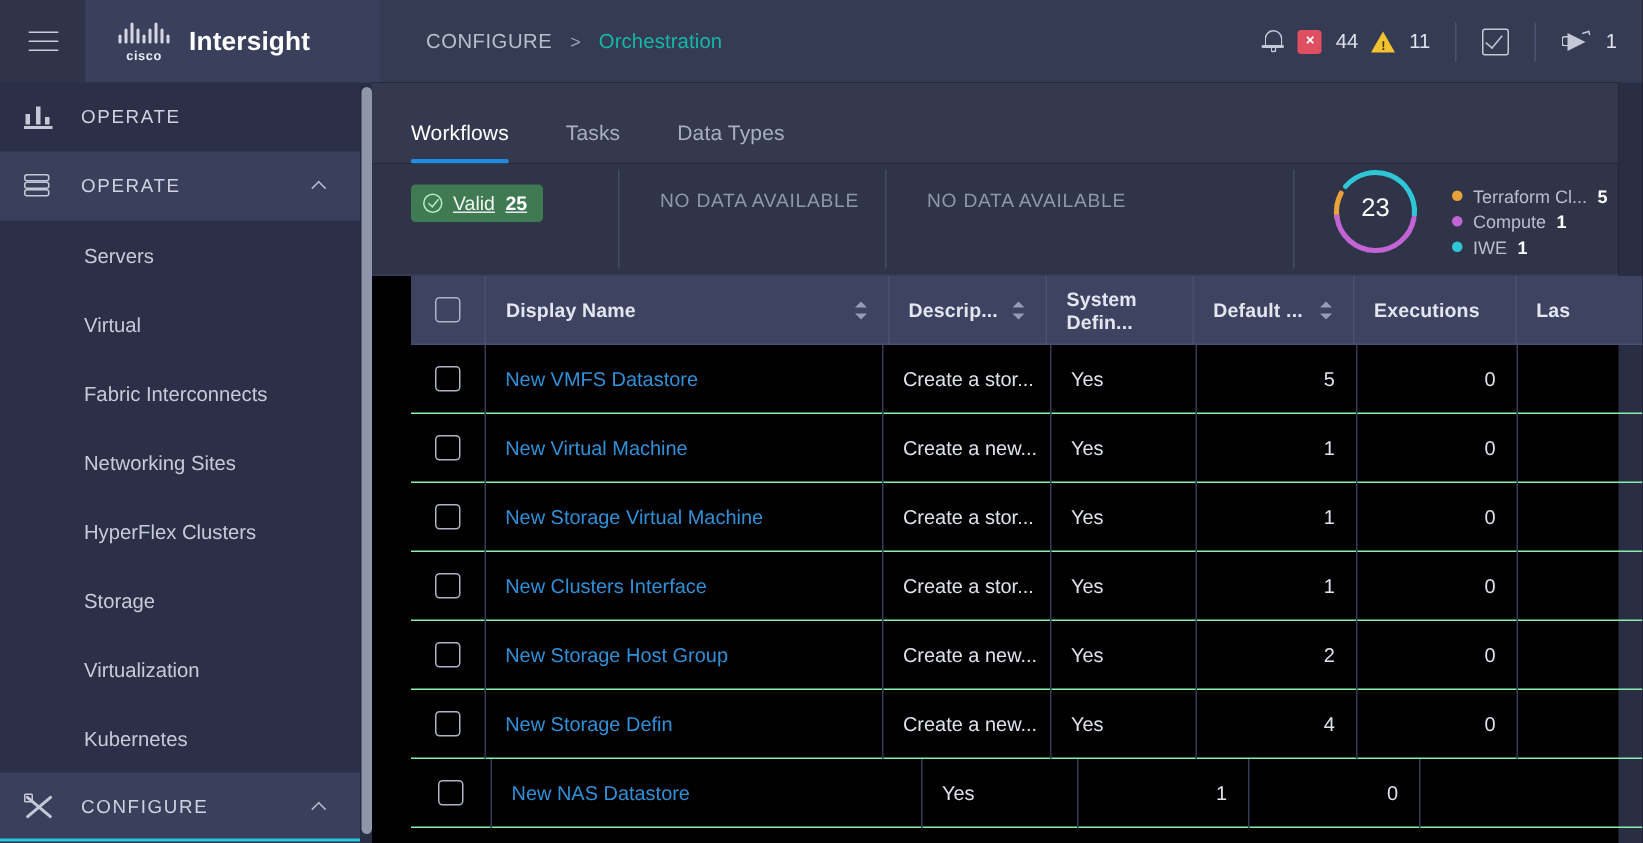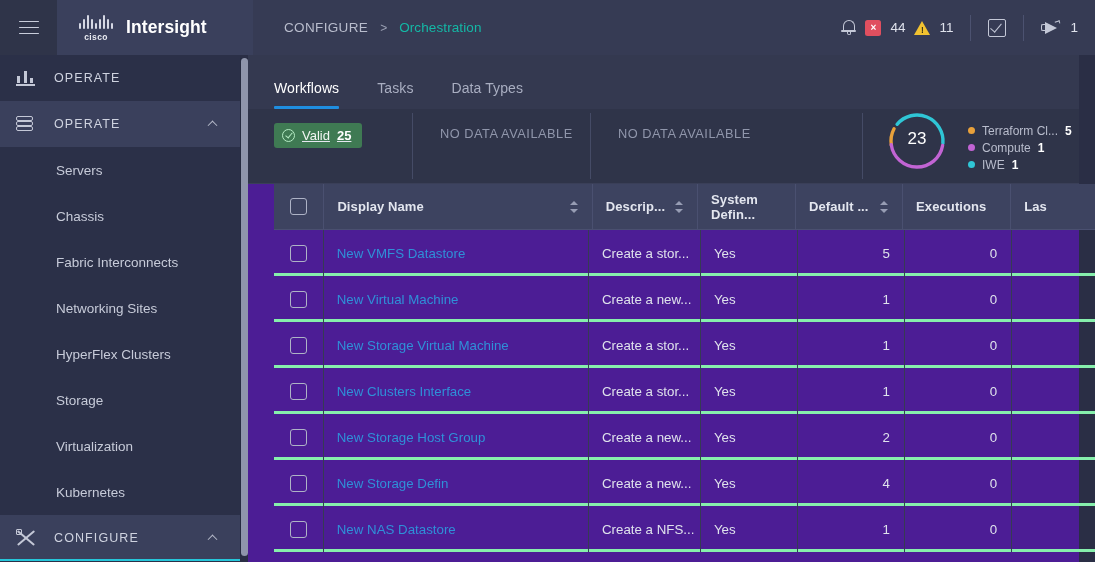--- a/index.html
+++ b/index.html
@@ -172,21 +172,21 @@
     background: #262b40;
   }
   .sidebar-scrollbar .thumb {
     position: absolute; left: 0.5px; top: 0px; width: 7px; height: 498px;
     background: #8f95ab; border-radius: 4px;
   }
 
   
   .main {
     position: absolute; top: 55px; left: 248px; width: 831px; height: 507px;
-    background: #4c1d95;
+    background: #000000;
   }
   .tabs {
     height: 54px; display: flex; align-items: flex-end; gap: 0;
     padding-left: 26px; background: #343950;
   }
   .tab {
     position: relative; padding: 0 0 13px 0; margin-right: 38px;
     font-size: 14px; color: #a9aec1; cursor: pointer; letter-spacing: .1px;
   }
   .tab.active { color: #ffffff; }
@@ -271,22 +271,22 @@
   .col-exec { width: 114px; }
   .col-last { width: 90px; }
 
   .chk {
     width: 17px; height: 17px; border: 1.5px solid #aeb3c6; border-radius: 3px;
     background: transparent; cursor: pointer;
   }
 
   .tbody { margin-left: 26px; width: 821px; }
   .trow {
-    height: 46px; display: flex; align-items: flex-start;
-    border-bottom: 3px solid #86efac;
+    height: 46px; display: flex; align-items: center;
+    border-bottom: 1px solid #86efac;
   }
   .td {
     display: flex; align-items: center; height: 46px; position: relative;
     font-size: 13.3px; color: #dfe2ec; padding-left: 14px;
   }
   .td + .td::before {
     content: ""; position: absolute; left: 0; top: 0; bottom: 0; width: 1px; background: #363b54;
   }
   .td.num { justify-content: flex-end; padding-right: 14px; }
   .td a.link { color: #2f90d8; text-decoration: none; cursor: pointer; }
@@ -388,21 +388,21 @@
             <i></i>
             <i></i>
             <i></i>
           </span>
       </span>
       <span class="nav-label">OPERATE</span>
       <span class="chev"></span>
     </div>
 
     <div class="sub-item">Servers</div>
-    <div class="sub-item">Chassis</div>
+    <div class="sub-item">Virtual</div>
     <div class="sub-item">Fabric Interconnects</div>
     <div class="sub-item">Networking Sites</div>
     <div class="sub-item">HyperFlex Clusters</div>
     <div class="sub-item">Storage</div>
     <div class="sub-item">Virtualization</div>
     <div class="sub-item">Kubernetes</div>
 
     <div class="nav-group active-group bottom-accent">
       <span class="nav-ico">
         <span class="ic-tools">
@@ -653,23 +653,20 @@
               <span></span>
             </div>
           </div>
           <div class="trow">
             <div class="td col-chk" style="justify-content:center;padding-left:0">
               <span class="chk"></span>
             </div>
             <div class="td col-name">
               <a class="link">New NAS Datastore</a>
             </div>
-            <div class="td col-desc">
-              <span class="ellip" style="line-height:normal;width:98px">Create a NFS...</span>
-            </div>
             <div class="td col-sys">
               <span>Yes</span>
             </div>
             <div class="td col-def num">
               <span>1</span>
             </div>
             <div class="td col-exec num">
               <span>0</span>
             </div>
             <div class="td col-last">

